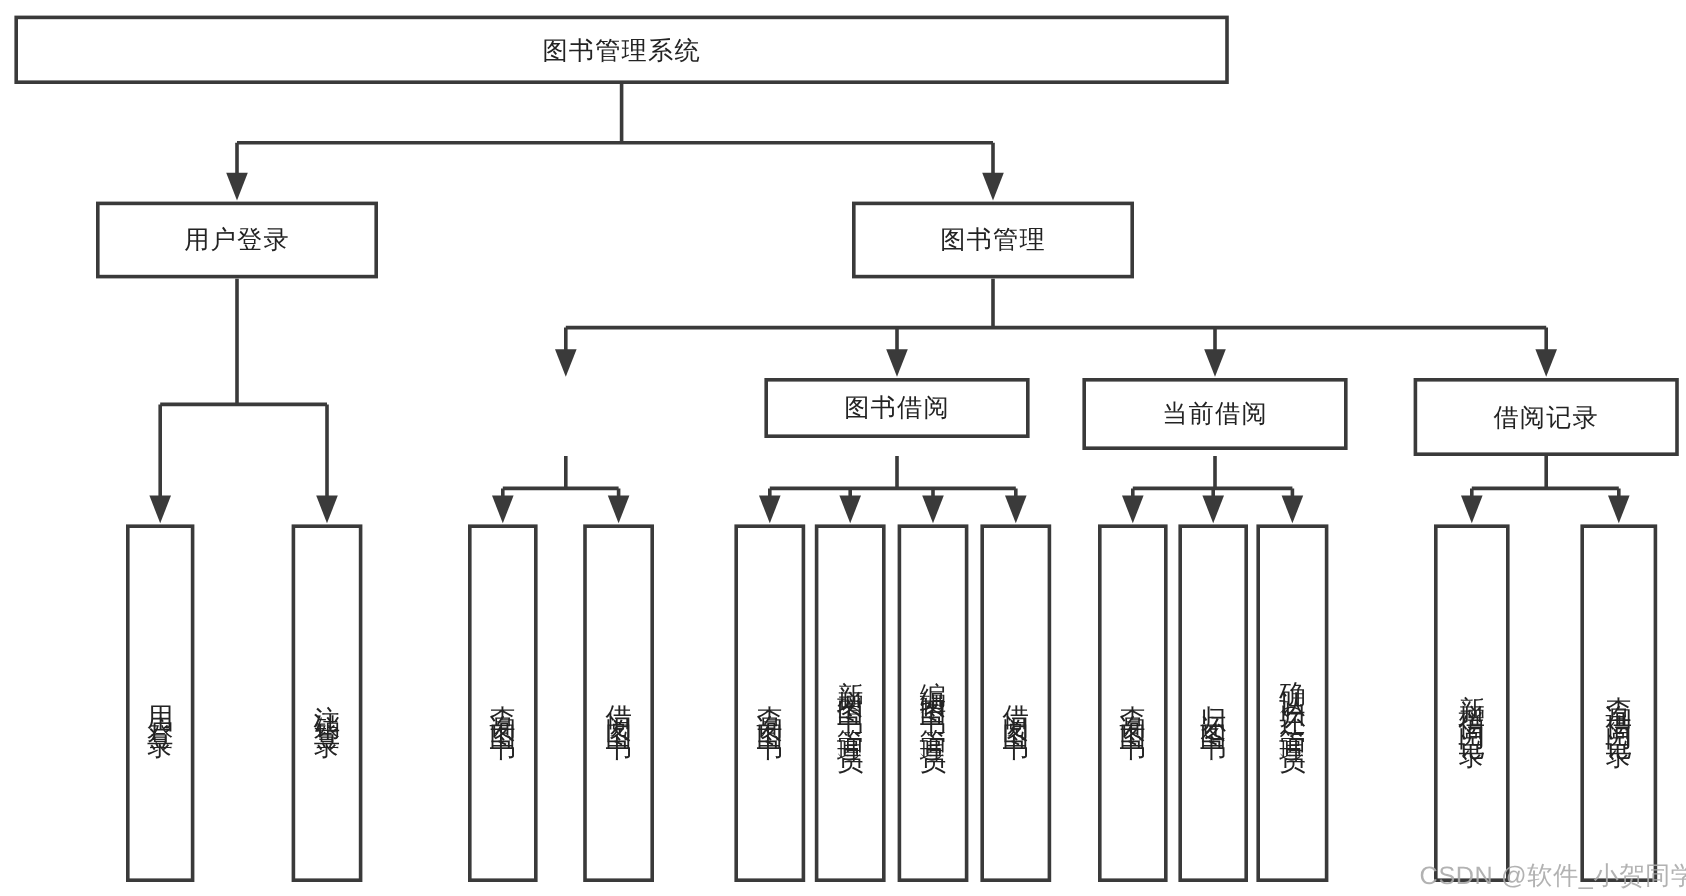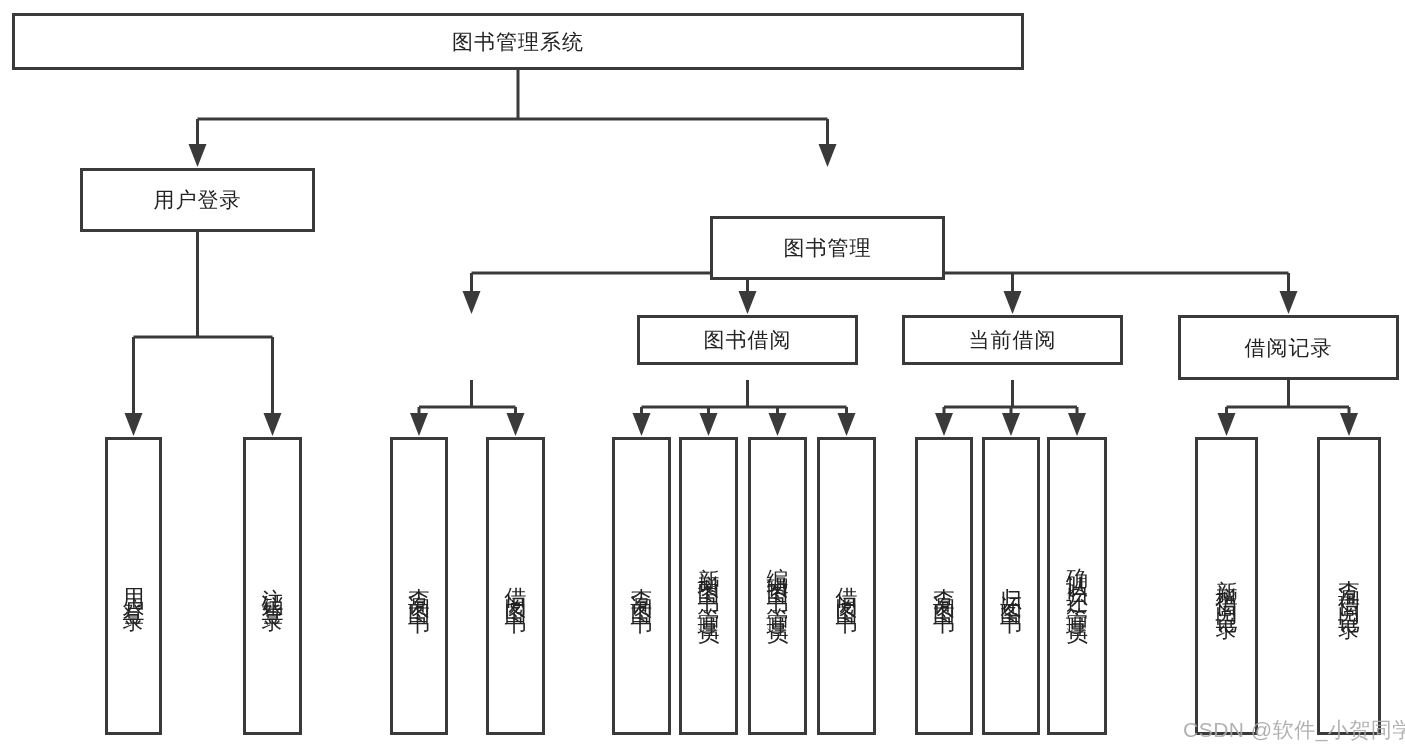--- a/index.html
+++ b/index.html
@@ -102,28 +102,28 @@
     </g>
   </svg>
 
   <div class="box box-h" style="left:12px; top:13px; width:1012px; height:57px;">
     <span class="label">图书管理系统</span>
   </div>
 
   <div class="box box-h" style="left:80px; top:168px; width:235px; height:64px;">
     <span class="label">用户登录</span>
   </div>
-  <div class="box box-h" style="left:710px; top:168px; width:235px; height:64px;margin-top:48px;">
+  <div class="box box-h" style="left:710px; top:168px; width:235px; height:64px;">
     <span class="label">图书管理</span>
   </div>
 
   <div class="box box-h" style="left:637px; top:315px; width:221px; height:50px;text-align:right;">
     <span class="label">图书借阅</span>
   </div>
-  <div class="box box-h" style="left:902px; top:315px; width:221px; height:50px;">
+  <div class="box box-h" style="left:902px; top:315px; width:221px; height:60px;">
     <span class="label">当前借阅</span>
   </div>
   <div class="box box-h" style="left:1178px; top:315px; width:221px; height:65px;">
     <span class="label">借阅记录</span>
   </div>
 
   <div class="box box-v" style="left:105px; top:437px; width:57px; height:298px;">
     <span class="label">用户登录</span>
   </div>
   <div class="box box-v" style="left:243px; top:437px; width:59px; height:298px;">

